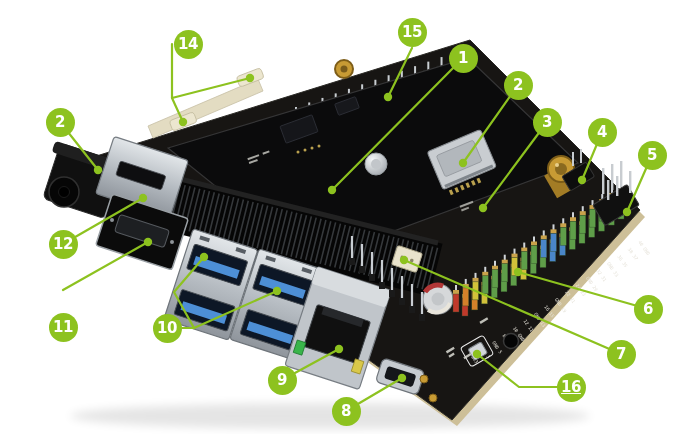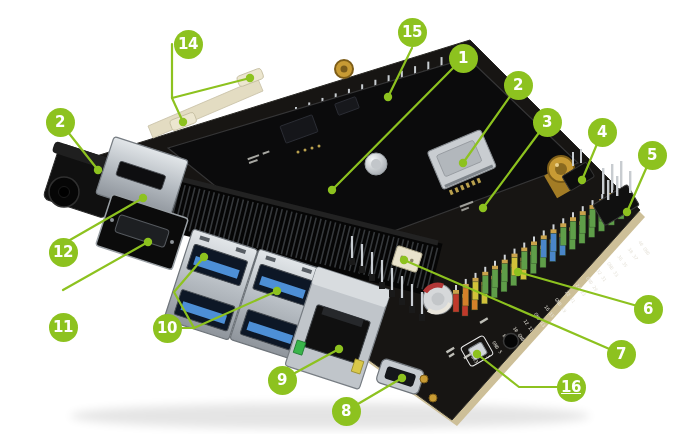--- a/index.html
+++ b/index.html
@@ -425,19 +425,19 @@
       <div class="callout" style="left: 518px; top: 85px;">2</div>
       <div class="callout" style="left: 547px; top: 122px;">3</div>
       <div class="callout" style="left: 602px; top: 132px;">4</div>
       <div class="callout" style="left: 652px; top: 155px;">5</div>
       <div class="callout" style="left: 648px; top: 309px;">6</div>
       <div class="callout" style="left: 621px; top: 354px;">7</div>
       <div class="callout" style="left: 346px; top: 411px;">8</div>
       <div class="callout" style="left: 282px; top: 380px;">9</div>
       <div class="callout" style="left: 167px; top: 328px;">10</div>
       <div class="callout" style="left: 63px; top: 290px; margin-top: 23px;">11</div>
-      <div class="callout" style="left: 63px; top: 252px;">12</div>
+      <div class="callout" style="left: 63px; top: 244px;">12</div>
       <div class="callout" style="left: 60px; top: 122px;">2</div>
       <div class="callout" style="left: 188px; top: 44px;">14</div>
       <div class="callout" style="left: 412px; top: 32px;">15</div>
       <div class="callout" style="left: 571px; top: 387px; text-decoration: underline;">16</div>
     </div>
 </div>
 
 </body></html>

